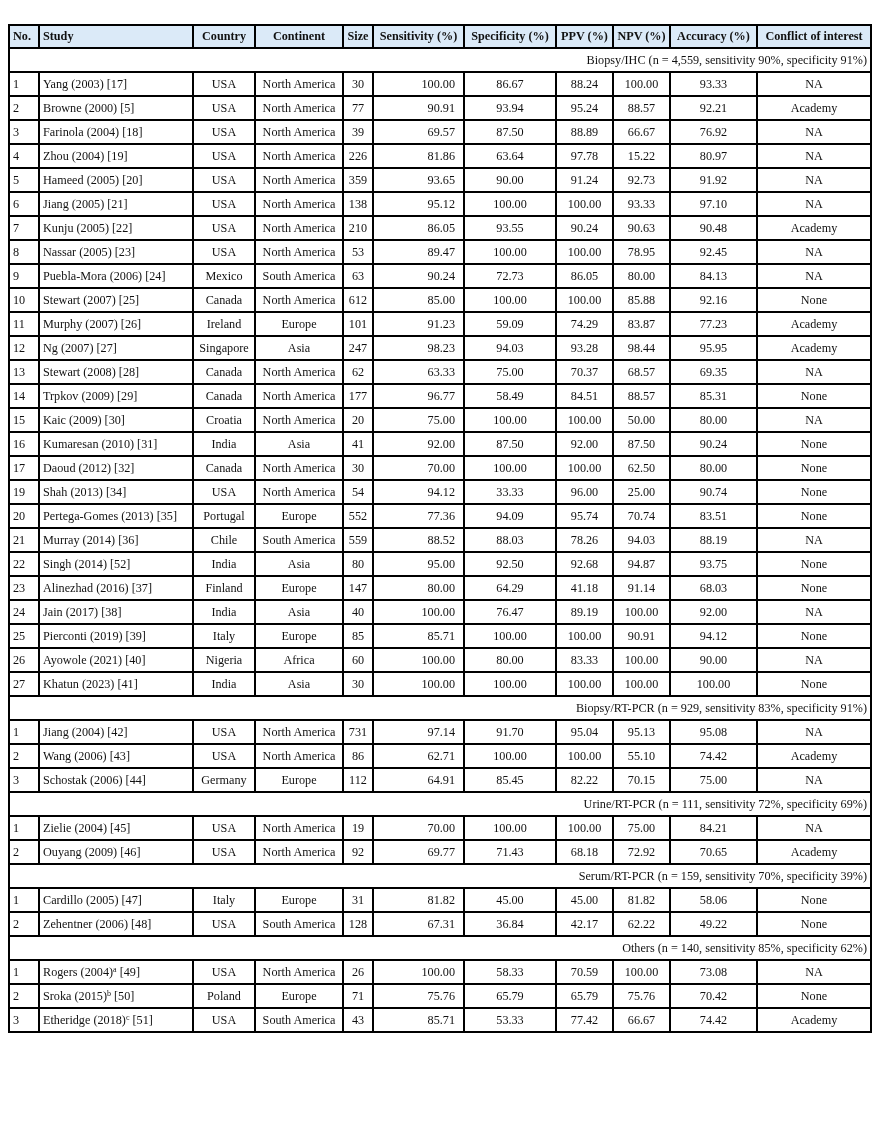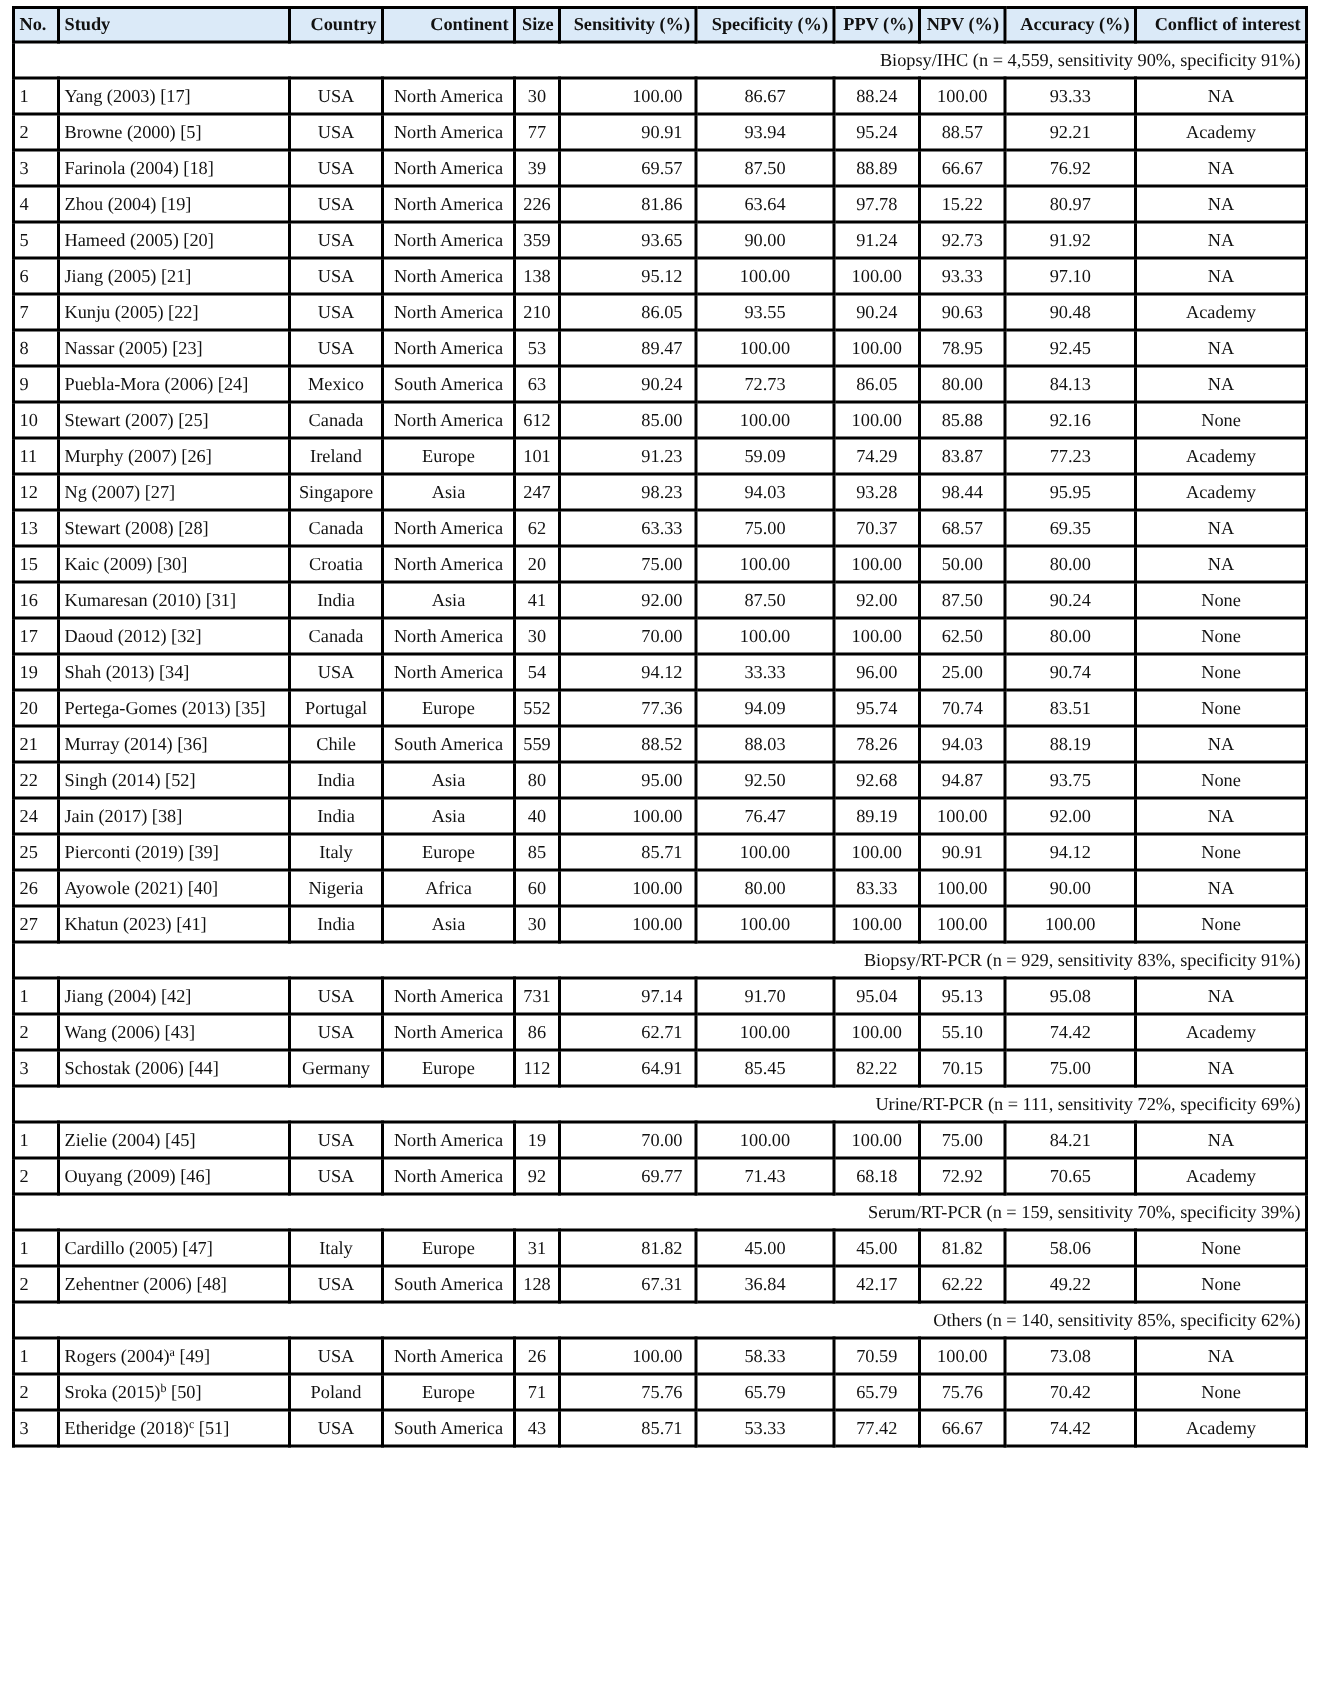--- a/index.html
+++ b/index.html
@@ -1,38 +1,38 @@
 <!DOCTYPE html>
 <html><head>
 <meta charset="utf-8">
 <style>
   html, body { margin: 0; padding: 0; background: #ffffff; }
   body { width: 878px; height: 1136px; overflow: hidden; }
   table.study-table {
-    position: absolute; left: 8px; top: 4px;
+    position: absolute; left: 8px; top: 24px;
     border-collapse: collapse;
     font-family: "Liberation Serif", "DejaVu Serif", serif;
     font-size: 12.2px; color: #111;
     table-layout: fixed;
     width: 862px;
   }
   .study-table th, .study-table td {
     border: 2px solid #000;
     padding: 0 3px;
     height: 22px;
     white-space: nowrap;
     overflow: hidden;
   }
   .study-table thead th {
     background: #dbeaf8;
     font-weight: bold;
     height: 21px;
   }
   .study-table th.c-no, .study-table th.c-study { text-align: left; }
-  .study-table th { text-align: right; }
+  .study-table th { text-align: center; }
   td.c-no, td.c-study { text-align: left; }
   td.c-country, td.c-cont, td.c-size, td.c-spec, td.c-ppv, td.c-npv, td.c-acc, td.c-coi { text-align: center; }
   td.c-sens { text-align: right; padding-right: 8px; }
   td.group-row { text-align: right; padding-left: 3px; height: 22px; }
   sup { font-size: 8px; vertical-align: 4px; line-height: 0; }
 </style>
 </head>
 <body>
 
 <table class="study-table">
@@ -231,20 +231,33 @@
         <td class="c-cont">North America</td>
         <td class="c-size">62</td>
         <td class="c-sens">63.33</td>
         <td class="c-spec">75.00</td>
         <td class="c-ppv">70.37</td>
         <td class="c-npv">68.57</td>
         <td class="c-acc">69.35</td>
         <td class="c-coi">NA</td>
       </tr>
       <tr>
+        <td class="c-no">14</td>
+        <td class="c-study"><span>Trpkov (2009)</span><sup></sup> <span>[29]</span></td>
+        <td class="c-country">Canada</td>
+        <td class="c-cont">North America</td>
+        <td class="c-size">177</td>
+        <td class="c-sens">96.77</td>
+        <td class="c-spec">58.49</td>
+        <td class="c-ppv">84.51</td>
+        <td class="c-npv">88.57</td>
+        <td class="c-acc">85.31</td>
+        <td class="c-coi">None</td>
+      </tr>
+      <tr>
         <td class="c-no">15</td>
         <td class="c-study"><span>Kaic (2009)</span><sup></sup> <span>[30]</span></td>
         <td class="c-country">Croatia</td>
         <td class="c-cont">North America</td>
         <td class="c-size">20</td>
         <td class="c-sens">75.00</td>
         <td class="c-spec">100.00</td>
         <td class="c-ppv">100.00</td>
         <td class="c-npv">50.00</td>
         <td class="c-acc">80.00</td>
@@ -322,20 +335,33 @@
         <td class="c-cont">Asia</td>
         <td class="c-size">80</td>
         <td class="c-sens">95.00</td>
         <td class="c-spec">92.50</td>
         <td class="c-ppv">92.68</td>
         <td class="c-npv">94.87</td>
         <td class="c-acc">93.75</td>
         <td class="c-coi">None</td>
       </tr>
       <tr>
+        <td class="c-no">23</td>
+        <td class="c-study"><span>Alinezhad (2016)</span><sup></sup> <span>[37]</span></td>
+        <td class="c-country">Finland</td>
+        <td class="c-cont">Europe</td>
+        <td class="c-size">147</td>
+        <td class="c-sens">80.00</td>
+        <td class="c-spec">64.29</td>
+        <td class="c-ppv">41.18</td>
+        <td class="c-npv">91.14</td>
+        <td class="c-acc">68.03</td>
+        <td class="c-coi">None</td>
+      </tr>
+      <tr>
         <td class="c-no">24</td>
         <td class="c-study"><span>Jain (2017)</span><sup></sup> <span>[38]</span></td>
         <td class="c-country">India</td>
         <td class="c-cont">Asia</td>
         <td class="c-size">40</td>
         <td class="c-sens">100.00</td>
         <td class="c-spec">76.47</td>
         <td class="c-ppv">89.19</td>
         <td class="c-npv">100.00</td>
         <td class="c-acc">92.00</td>

